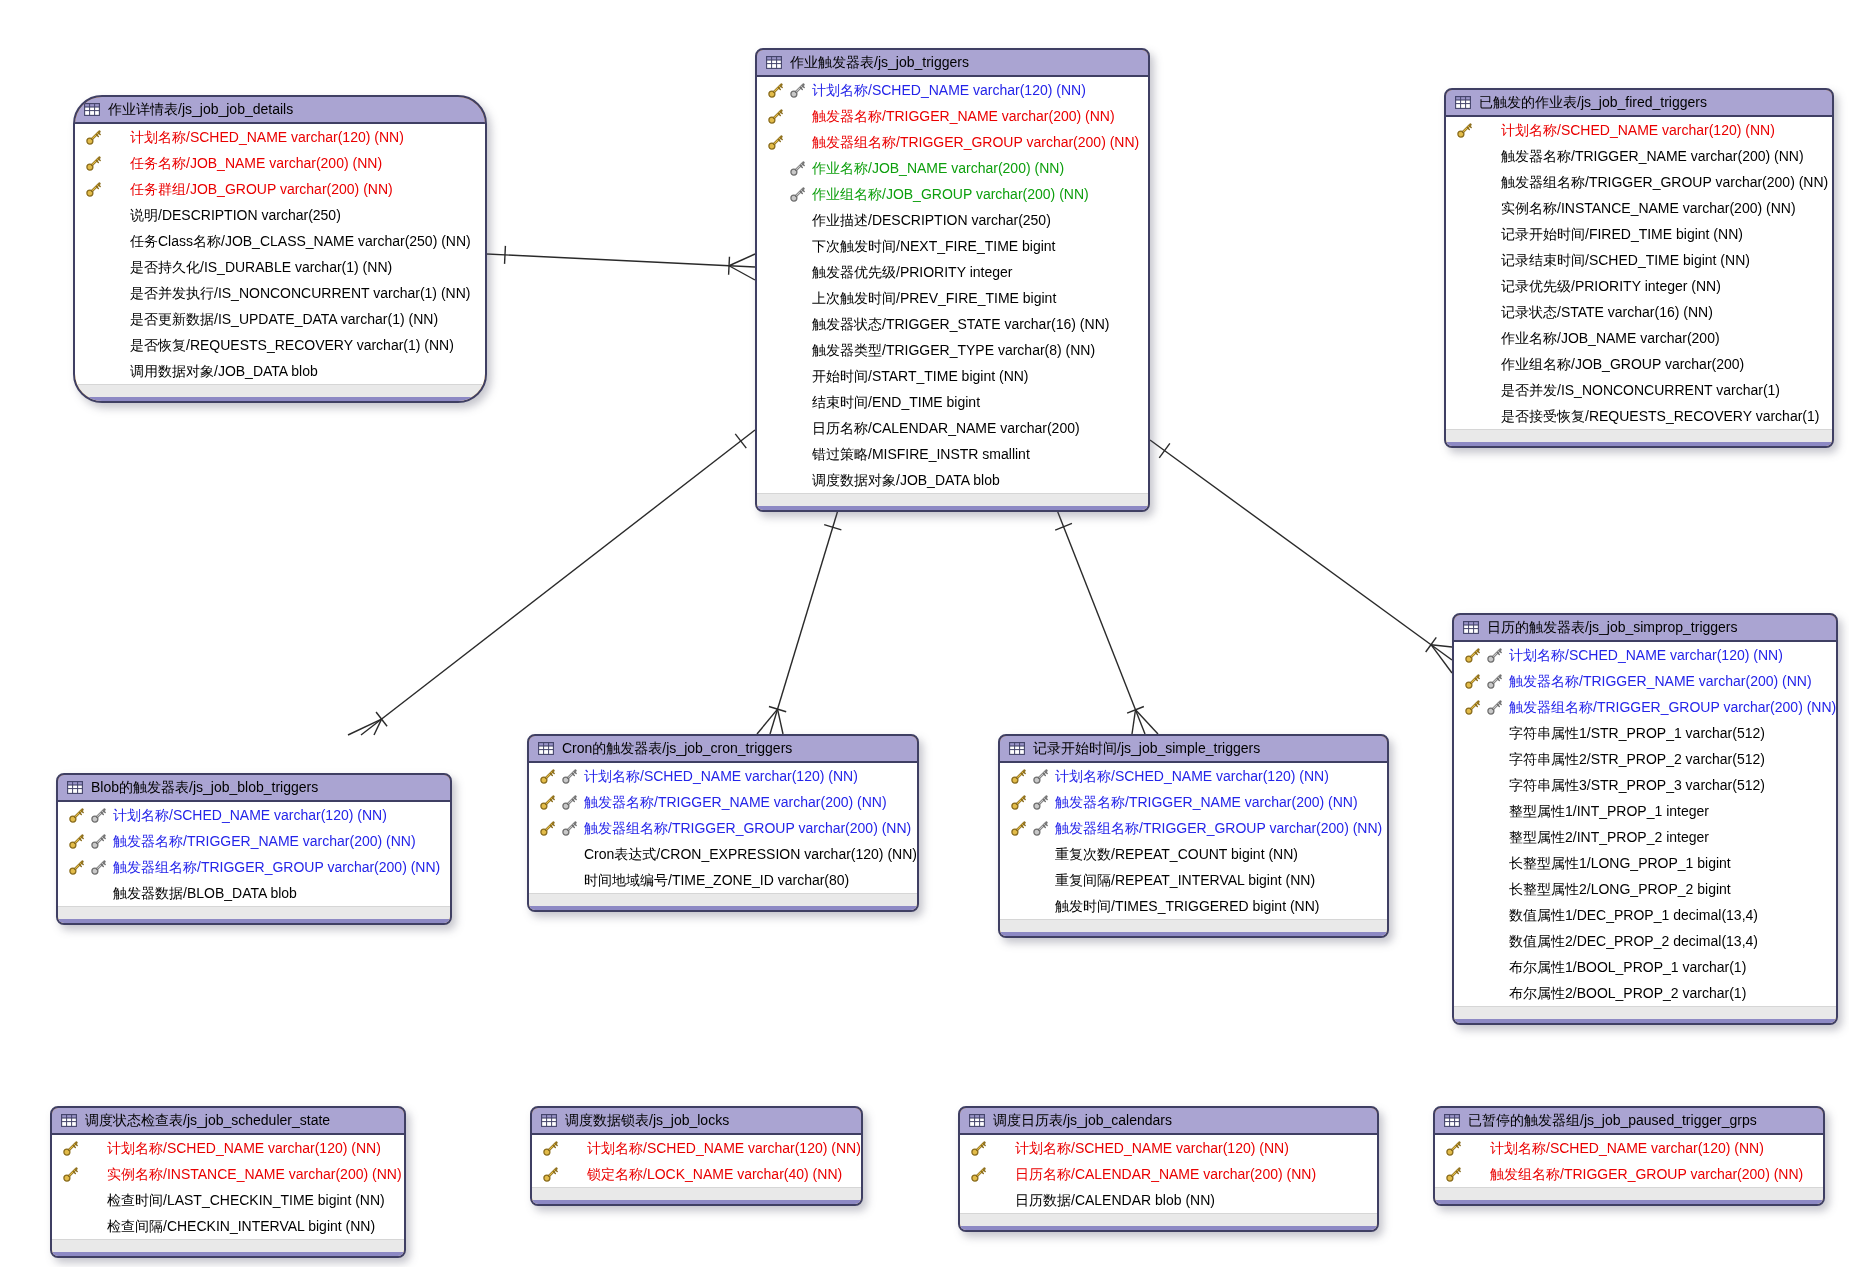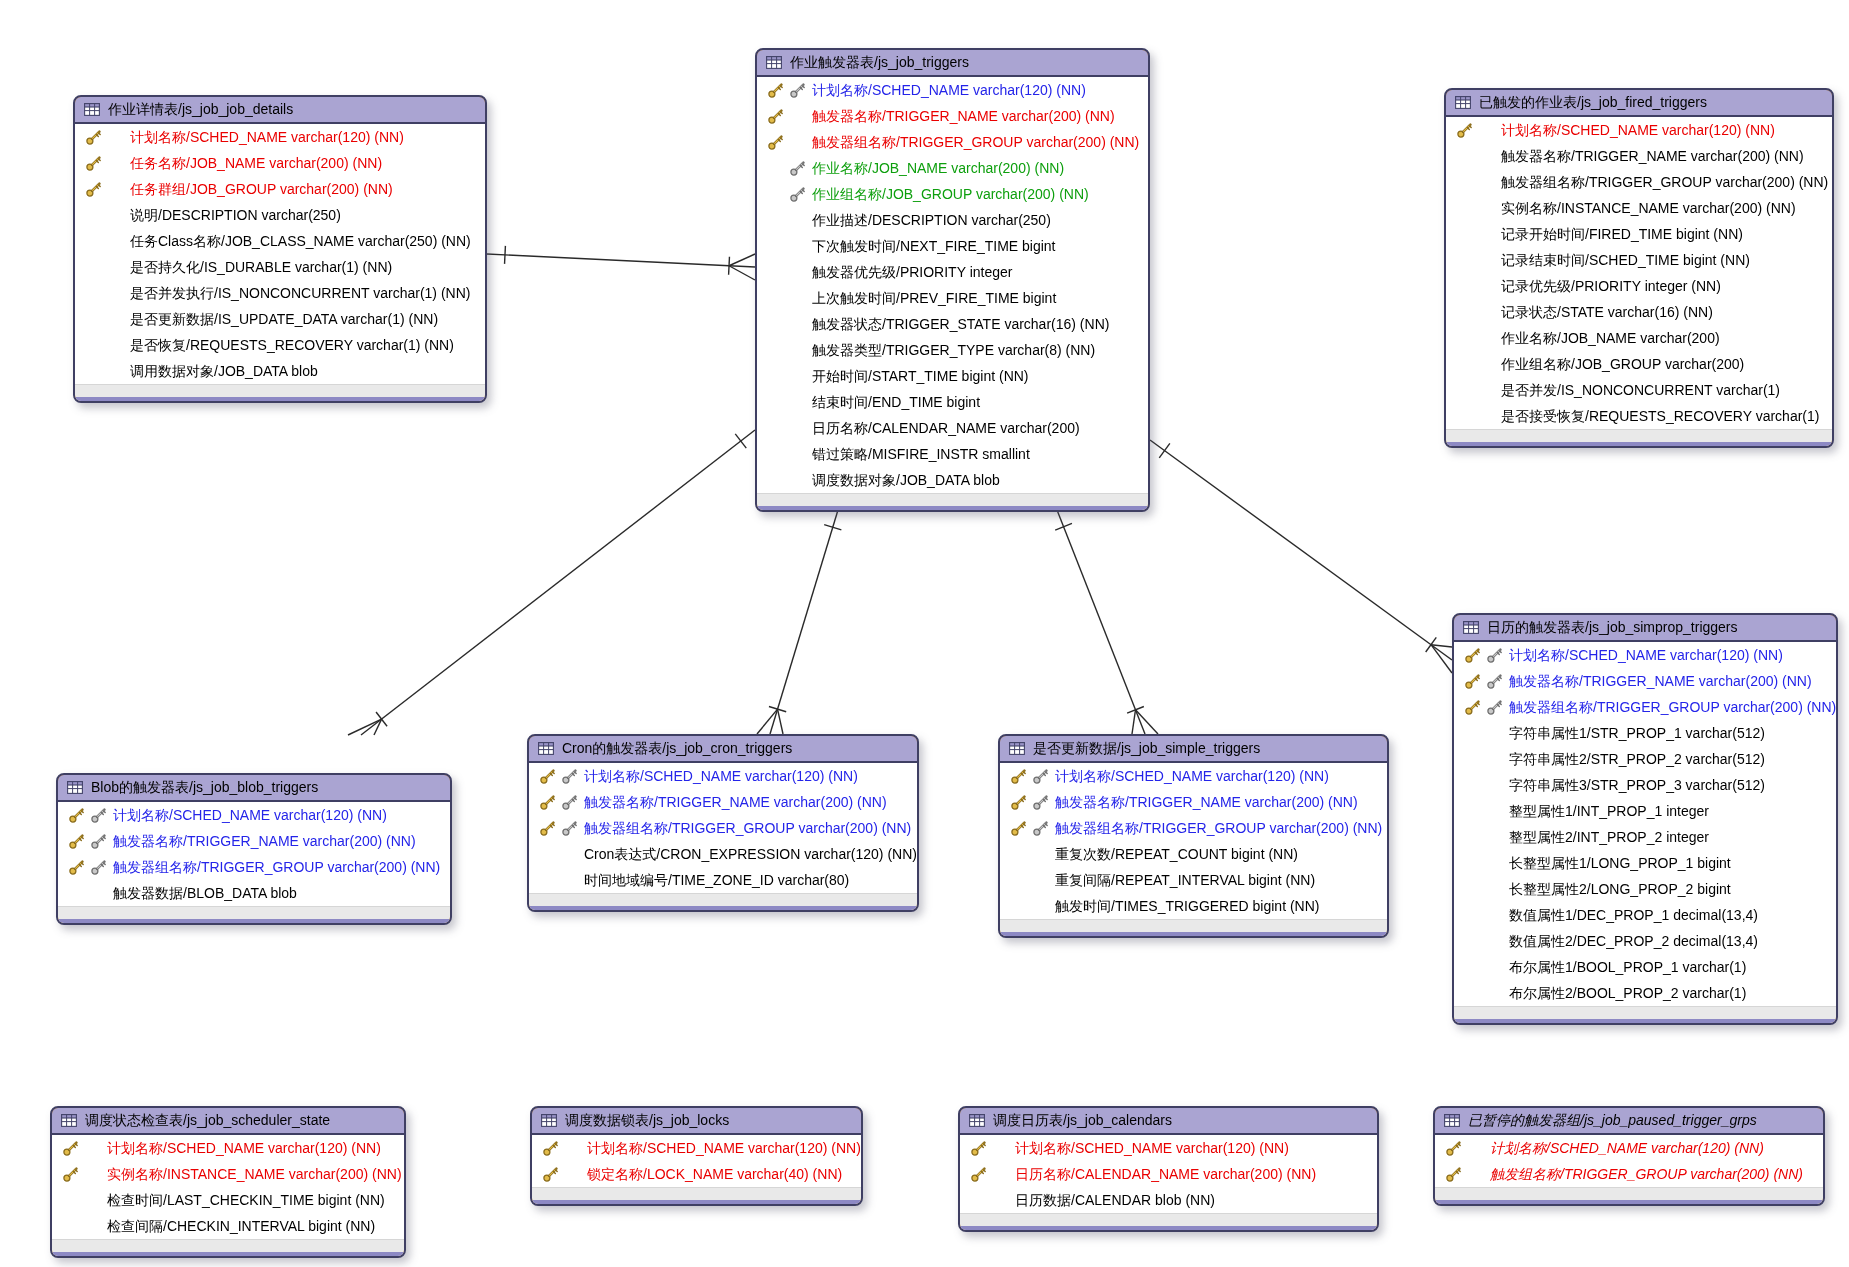--- a/index.html
+++ b/index.html
@@ -78,21 +78,21 @@
       </g>
       <g>
         <line x1="1150" y1="440" x2="1452" y2="660" stroke="#2a2a2a" stroke-width="1.4"></line>
         <line x1="1159.2496394170728" y1="457.87300116528104" x2="1169.8481845824683" y2="443.3240891655105" stroke="#2a2a2a" stroke-width="1.4"></line>
         <line x1="1430.9849048892204" y1="644.6909903166506" x2="1452" y2="647" stroke="#2a2a2a" stroke-width="1.4"></line>
         <line x1="1430.9849048892204" y1="644.6909903166506" x2="1452" y2="673" stroke="#2a2a2a" stroke-width="1.4"></line>
         <line x1="1425.6856323065226" y1="651.9654463165359" x2="1436.2841774719182" y2="637.4165343167654" stroke="#2a2a2a" stroke-width="1.4"></line>
       </g>
     </svg>
   <div id="tables">
-      <div class="er-table" style="left: 73px; top: 95px; width: 414px;">
+      <div class="er-table" style="left: 73px; top: 95px; width: 414px; border-radius: 29px;">
         <div class="hdr">
           <span class="tbl-icon"><svg viewBox="0 0 16 13" width="16" height="13">
               <rect x="0.6" y="0.6" width="14.8" height="11.8" fill="#ffffff" stroke="#44446a" stroke-width="1.1"></rect>
               <rect x="0.6" y="0.6" width="14.8" height="3.4" fill="#9a94c8" stroke="#44446a" stroke-width="1.1"></rect>
               <path d="M5.6 0.6 V12.4 M10.6 0.6 V12.4 M0.6 7.6 H15.4" stroke="#44446a" stroke-width="1" fill="none"></path>
             </svg></span>
           <span>作业详情表/js_job_job_details</span>
         </div>
         <div class="body">
           <div class="row">
@@ -423,21 +423,21 @@
         </div>
         <div class="ftr"></div>
       </div>
       <div class="er-table" style="left: 998px; top: 734px; width: 391px;">
         <div class="hdr">
           <span class="tbl-icon"><svg viewBox="0 0 16 13" width="16" height="13">
               <rect x="0.6" y="0.6" width="14.8" height="11.8" fill="#ffffff" stroke="#44446a" stroke-width="1.1"></rect>
               <rect x="0.6" y="0.6" width="14.8" height="3.4" fill="#9a94c8" stroke="#44446a" stroke-width="1.1"></rect>
               <path d="M5.6 0.6 V12.4 M10.6 0.6 V12.4 M0.6 7.6 H15.4" stroke="#44446a" stroke-width="1" fill="none"></path>
             </svg></span>
-          <span>是否更新数据/js_job_simple_triggers</span>
+          <span>记录开始时间/js_job_simple_triggers</span>
         </div>
         <div class="body">
           <div class="row">
             <span class="key slot1"><svg viewBox="0 0 17 17" width="17" height="17">
                 <circle cx="4.9" cy="12.1" r="3" fill="#e3bc4a" stroke="#8a6c1c" stroke-width="1.3"></circle>
                 <path d="M7.1 9.9 L14.4 2.6" stroke="#8a6c1c" stroke-width="2.6" fill="none" stroke-linecap="round"></path>
                 <path d="M7.3 9.7 L14.1 2.9" stroke="#e3bc4a" stroke-width="1.2" fill="none"></path>
                 <path d="M11.4 5.6 L13.3 7.5 M13.3 3.7 L15.2 5.6" stroke="#8a6c1c" stroke-width="1.4" fill="none" stroke-linecap="round"></path>
               </svg></span>
             <span class="key slot2"><svg viewBox="0 0 17 17" width="17" height="17">
@@ -676,21 +676,21 @@
                 <path d="M11.4 5.6 L13.3 7.5 M13.3 3.7 L15.2 5.6" stroke="#8a6c1c" stroke-width="1.4" fill="none" stroke-linecap="round"></path>
               </svg></span>
             <span class="lbl c-red">日历名称/CALENDAR_NAME varchar(200) (NN)</span>
           </div>
           <div class="row">
             <span class="lbl c-black">日历数据/CALENDAR blob (NN)</span>
           </div>
         </div>
         <div class="ftr"></div>
       </div>
-      <div class="er-table" style="left: 1433px; top: 1106px; width: 392px; font-style: italic;">
+      <div class="er-table" style="left: 1433px; top: 1106px; width: 392px;">
         <div class="hdr">
           <span class="tbl-icon"><svg viewBox="0 0 16 13" width="16" height="13">
               <rect x="0.6" y="0.6" width="14.8" height="11.8" fill="#ffffff" stroke="#44446a" stroke-width="1.1"></rect>
               <rect x="0.6" y="0.6" width="14.8" height="3.4" fill="#9a94c8" stroke="#44446a" stroke-width="1.1"></rect>
               <path d="M5.6 0.6 V12.4 M10.6 0.6 V12.4 M0.6 7.6 H15.4" stroke="#44446a" stroke-width="1" fill="none"></path>
             </svg></span>
           <span>已暂停的触发器组/js_job_paused_trigger_grps</span>
         </div>
         <div class="body">
           <div class="row">

